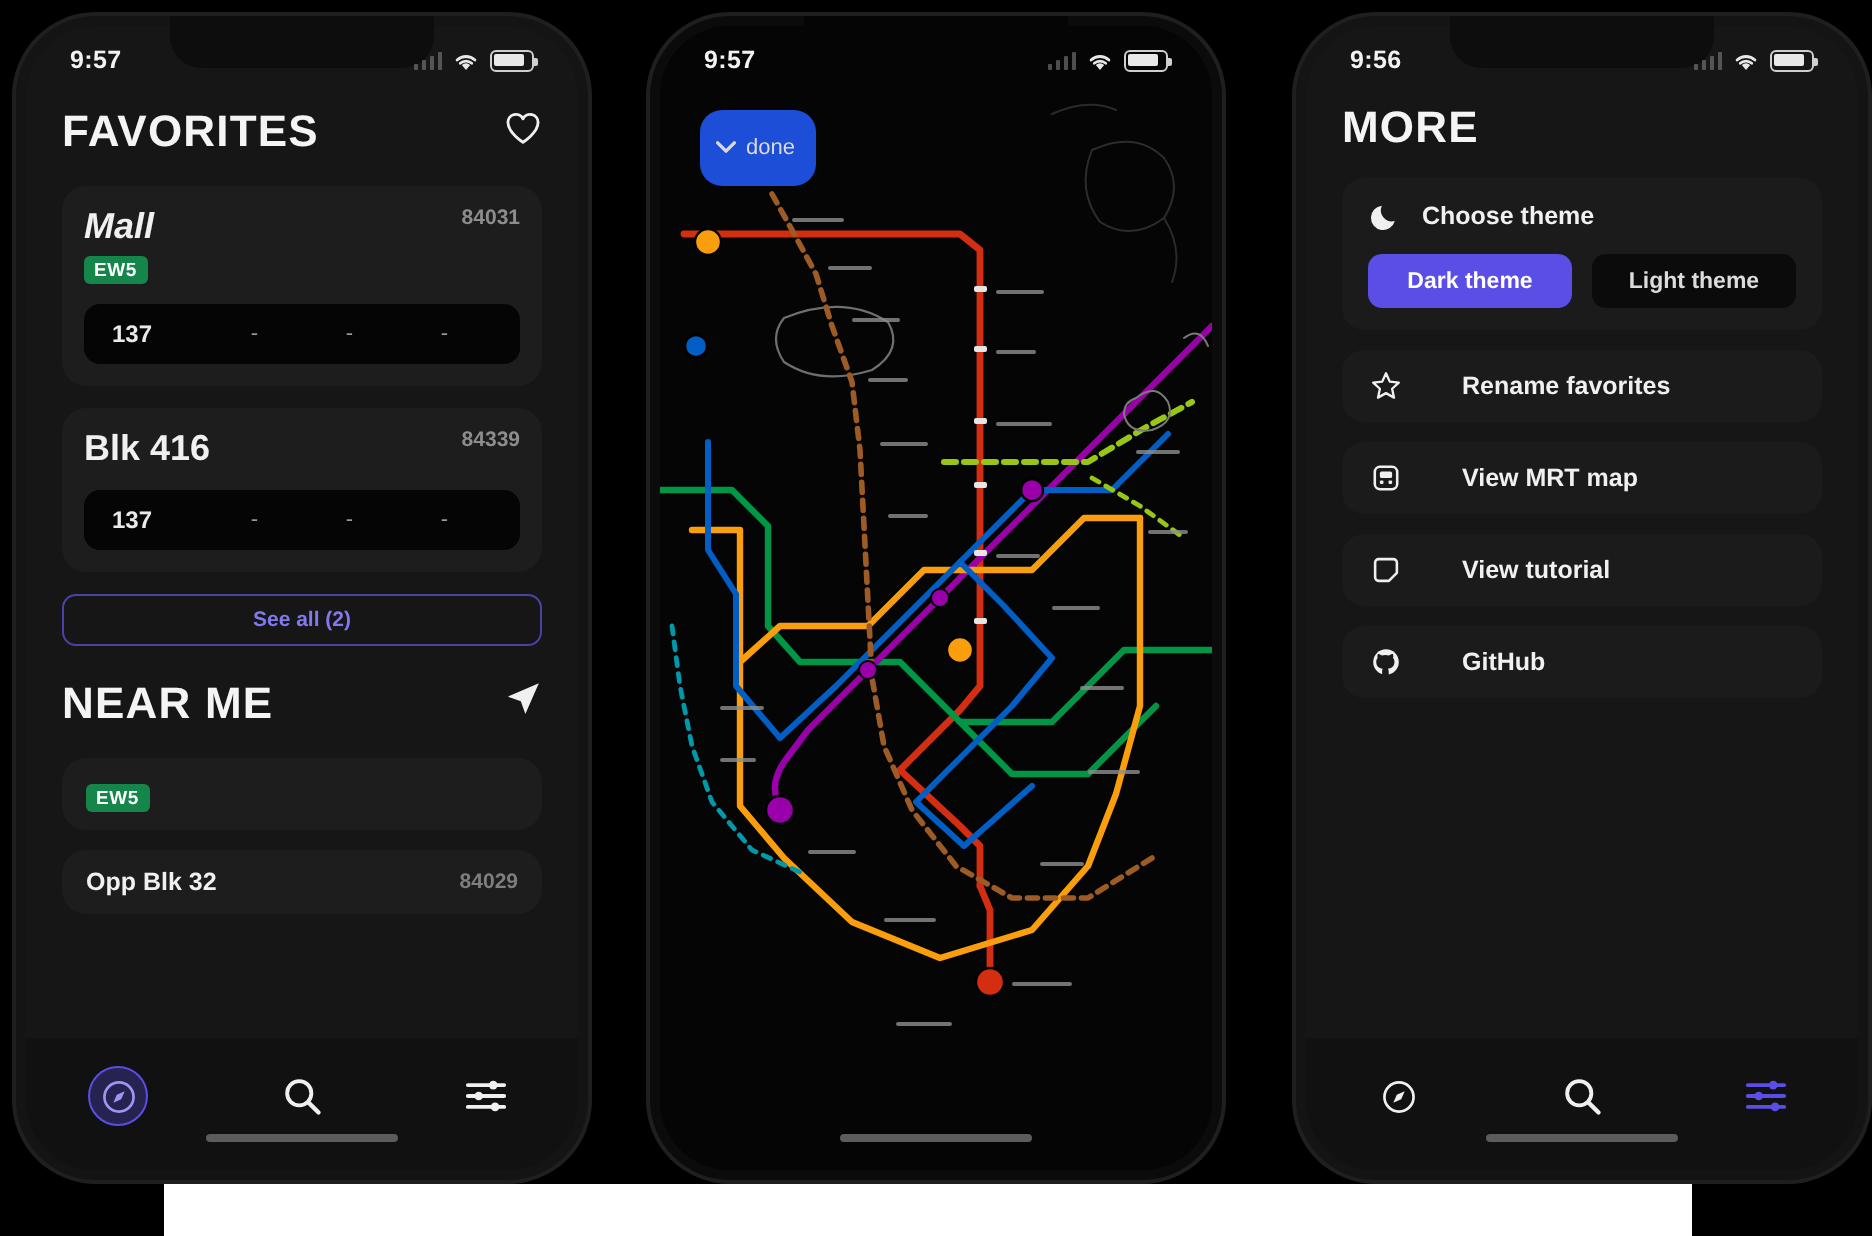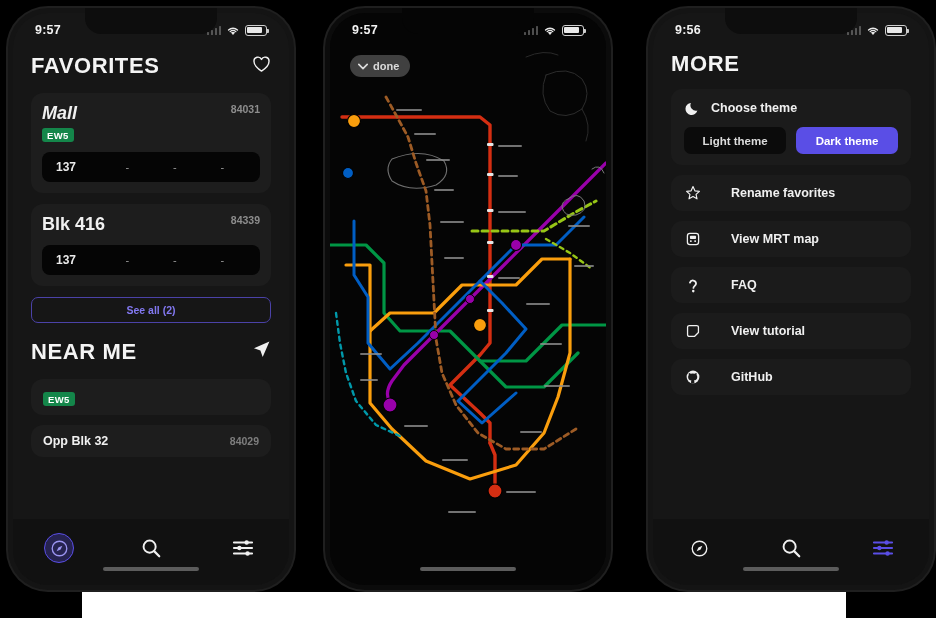--- a/index.html
+++ b/index.html
@@ -122,23 +122,23 @@
     background: rgba(90,78,230,.30); border: 1.5px solid #5a4ee6;
   }
   .home-ind {
     position: absolute; left: 50%; transform: translateX(-50%); bottom: 14px;
     width: 96px; height: 4px; border-radius: 2px; background: #5c5c5c; z-index: 35;
   }
 
   
   .done-btn {
     position: absolute; left: 20px; top: 42px; z-index: 25;
-    height: 22px; padding: 0 11px 0 8px; border-radius: 11px;
-    background: #404040; display: flex; align-items: center; gap: 5px;
-    color: #dadada; font-size: 11px; font-weight: 700; cursor: pointer;
+    height: 38px; padding: 0 11px 0 8px; border-radius: 11px;
+    background: #1d4ed8; display: flex; align-items: center; gap: 5px;
+    color: #dadada; font-size: 11px; font-weight: 400; cursor: pointer;
   }
   .mapwrap { position: absolute; inset: 0; }
   .mapwrap svg { position: absolute; left: 0; top: 0; }
 
   
   .more-card {
     background: #1b1b1b; border-radius: 11px; padding: 11px 13px; margin-bottom: 10px;
   }
   .more-row-head { display: flex; align-items: center; gap: 10px; }
   .more-label { font-size: 12.5px; font-weight: 700; color: #f0f0f0; }
@@ -443,22 +443,22 @@
         <div class="more-card">
           <div class="more-row-head">
             <span class="icon-box">
               <svg width="16" height="16" viewBox="0 0 20 20">
                 <path d="M15.5 13.2 A7 7 0 0 1 7.4 3.6 A7.6 7.6 0 1 0 15.5 13.2Z" fill="#f0f0f0"></path>
               </svg>
             </span>
             <span class="more-label">Choose theme</span>
           </div>
           <div class="theme-btns">
+            <div class="theme-btn active">Dark theme</div>
             <div class="theme-btn inactive">Light theme</div>
-            <div class="theme-btn active">Dark theme</div>
           </div>
         </div>
 
         <div class="menu-item">
           <span class="icon-box">
             <svg width="16" height="16" viewBox="0 0 22 22">
               <path d="M11 2.2 L13.6 8 L19.8 8.7 L15.2 12.9 L16.5 19 L11 15.9 L5.5 19 L6.8 12.9 L2.2 8.7 L8.4 8 Z" fill="none" stroke="#f0f0f0" stroke-width="1.6" stroke-linejoin="round"></path>
             </svg>
           </span>
           <span class="more-label">Rename favorites</span>
@@ -469,29 +469,20 @@
             <svg width="16" height="16" viewBox="0 0 20 20">
               <rect x="3" y="3" width="14" height="14" rx="3.2" fill="none" stroke="#f0f0f0" stroke-width="1.6"></rect>
               <rect x="6.2" y="6" width="7.6" height="4" rx="1" fill="#f0f0f0"></rect>
               <rect x="6.2" y="11.6" width="2.2" height="2.2" rx=".6" fill="#f0f0f0"></rect>
               <rect x="11.6" y="11.6" width="2.2" height="2.2" rx=".6" fill="#f0f0f0"></rect>
             </svg>
           </span>
           <span class="more-label">View MRT map</span>
         </div>
 
-        <div class="menu-item">
-          <span class="icon-box">
-            <svg width="16" height="17" viewBox="0 0 18 20">
-              <path d="M5.4 6.6 a3.7 3.7 0 0 1 7.2 1.1 c0 2.4-3.1 2.9-3.1 5.1" fill="none" stroke="#f0f0f0" stroke-width="2.1" stroke-linecap="round"></path>
-              <circle cx="9.3" cy="16.6" r="1.5" fill="#f0f0f0"></circle>
-            </svg>
-          </span>
-          <span class="more-label">FAQ</span>
-        </div>
 
         <div class="menu-item">
           <span class="icon-box">
             <svg width="16" height="16" viewBox="0 0 20 20">
               <path d="M3.2 5.4 a2.2 2.2 0 0 1 2.2-2.2 h9.2 a2.2 2.2 0 0 1 2.2 2.2 v6.4 l-5 5 h-6.4 a2.2 2.2 0 0 1 -2.2-2.2 Z" fill="none" stroke="#f0f0f0" stroke-width="1.6" stroke-linejoin="round"></path>
             </svg>
           </span>
           <span class="more-label">View tutorial</span>
         </div>
 

